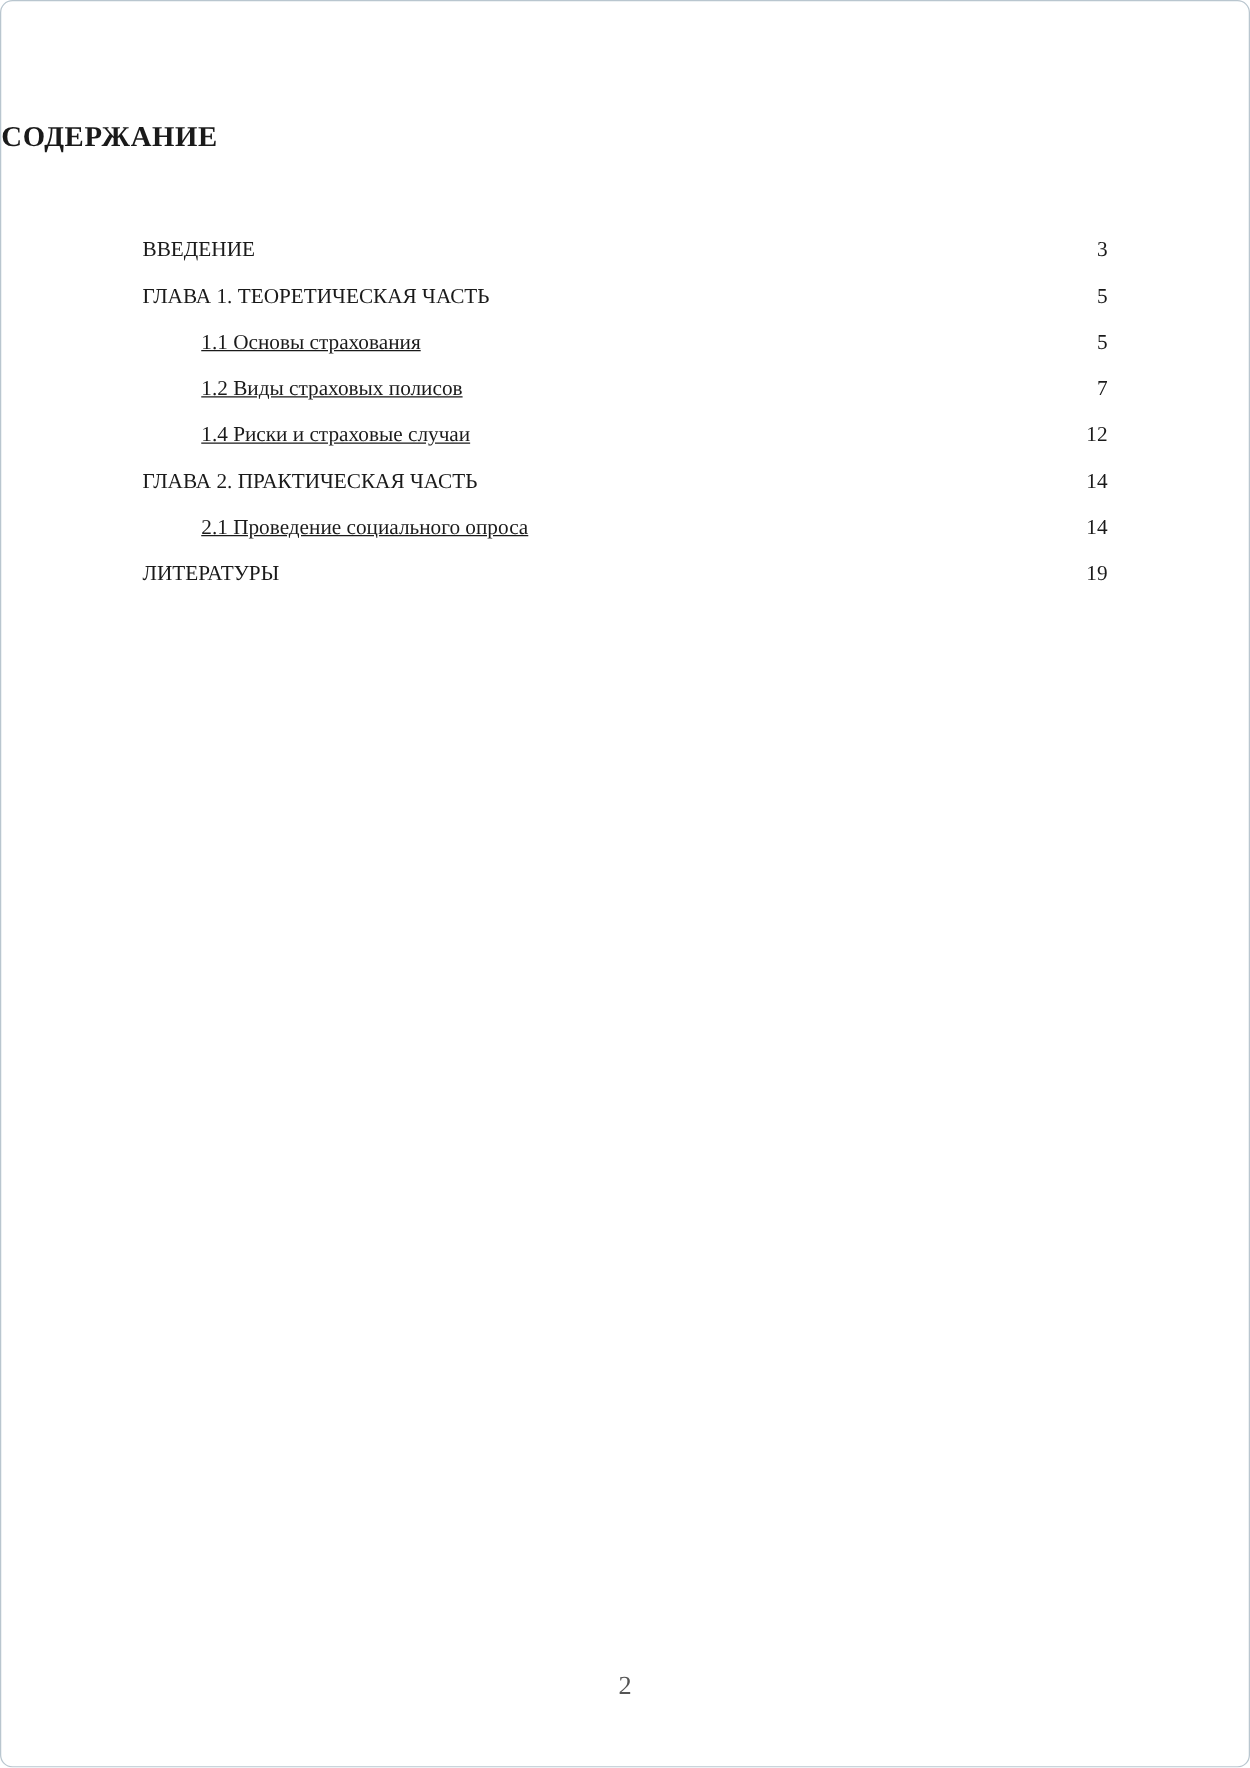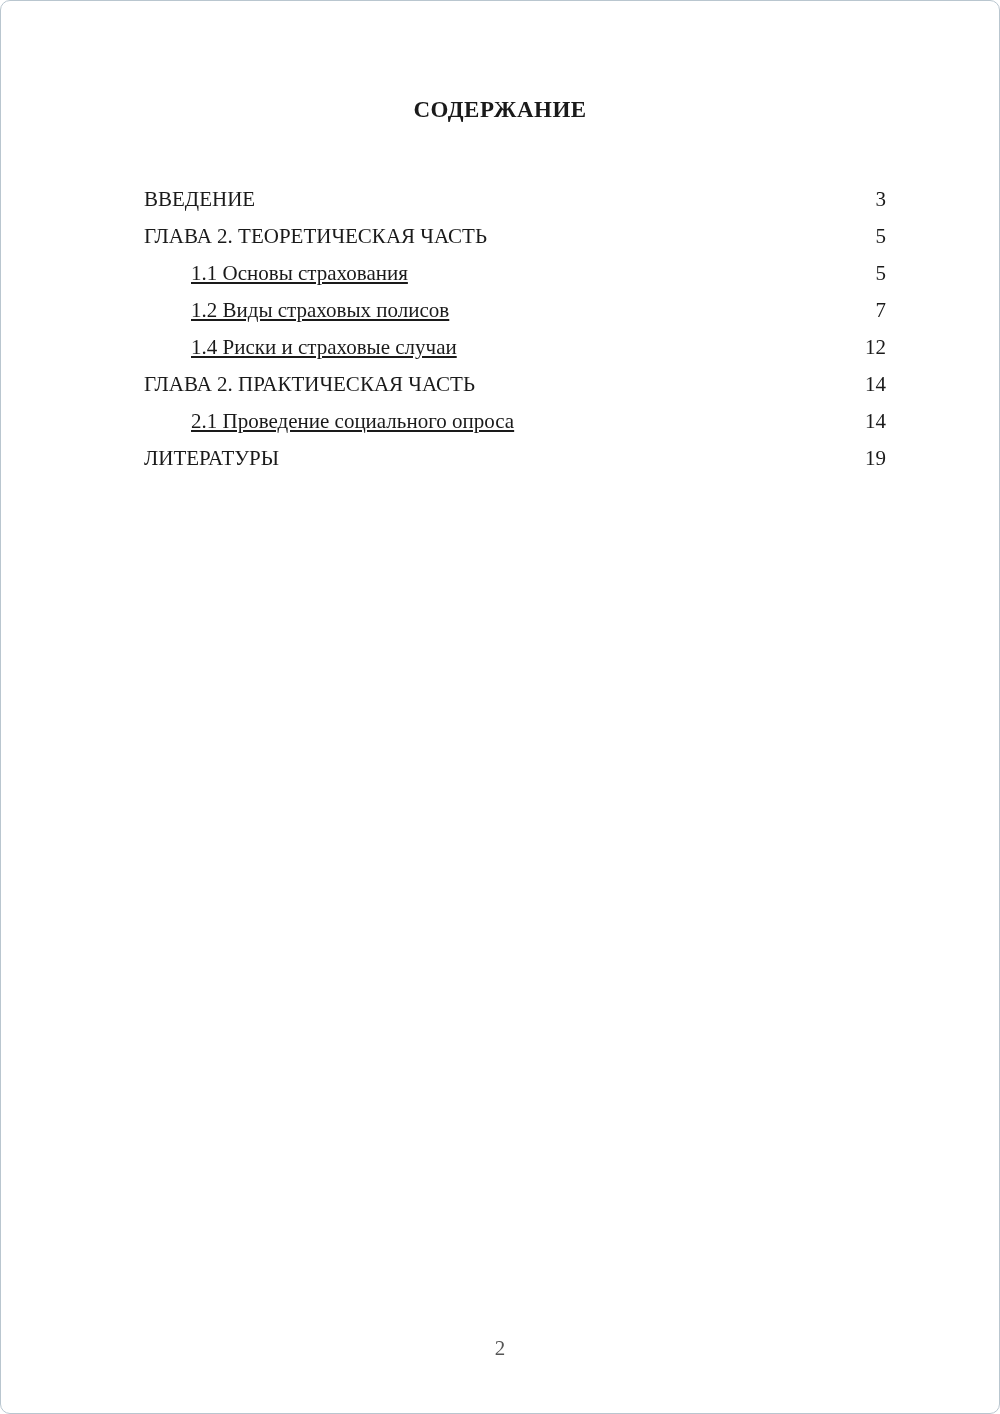--- a/index.html
+++ b/index.html
@@ -16,37 +16,35 @@
     width: 1000px;
     height: 1414px;
     box-sizing: border-box;
     background: #ffffff;
     border: 1px solid #b9c6cf;
     border-radius: 10px;
     overflow: hidden;
   }
   .toc-title {
     margin-top: 96px;
-    text-align: center;
     font-size: 23px;
     font-weight: bold;
     letter-spacing: 0.5px;
   }
   .toc {
     margin: 58px auto 0 auto;
     width: 772px; 
   }
   .toc-row {
     display: flex;
     justify-content: flex-start;
     align-items: baseline;
-    font-size: 21px;
+    font-size: 17px;
     line-height: 37px;
     height: 37px;
-    margin-left: 30px;
   }
   .toc-row .label {
     flex: 1 1 auto;
     white-space: nowrap;
   }
   .toc-row.sub .label {
     padding-left: 47px;
     text-decoration: underline;
   }
   .toc-row .pageno {
@@ -72,21 +70,21 @@
   <div class="toc-title">СОДЕРЖАНИЕ</div>
 
   <div class="toc">
 
     <div class="toc-row">
       <span class="label">ВВЕДЕНИЕ</span>
       <span class="pageno">3</span>
     </div>
 
     <div class="toc-row">
-      <span class="label">ГЛАВА 2. ТЕОРЕТИЧЕСКАЯ ЧАСТЬ</span>
+      <span class="label">ГЛАВА 1. ТЕОРЕТИЧЕСКАЯ ЧАСТЬ</span>
       <span class="pageno">5</span>
     </div>
 
     <div class="toc-row sub">
       <span class="label">1.1 Основы страхования</span>
       <span class="pageno">5</span>
     </div>
 
     <div class="toc-row sub">
       <span class="label">1.2 Виды страховых полисов</span>

